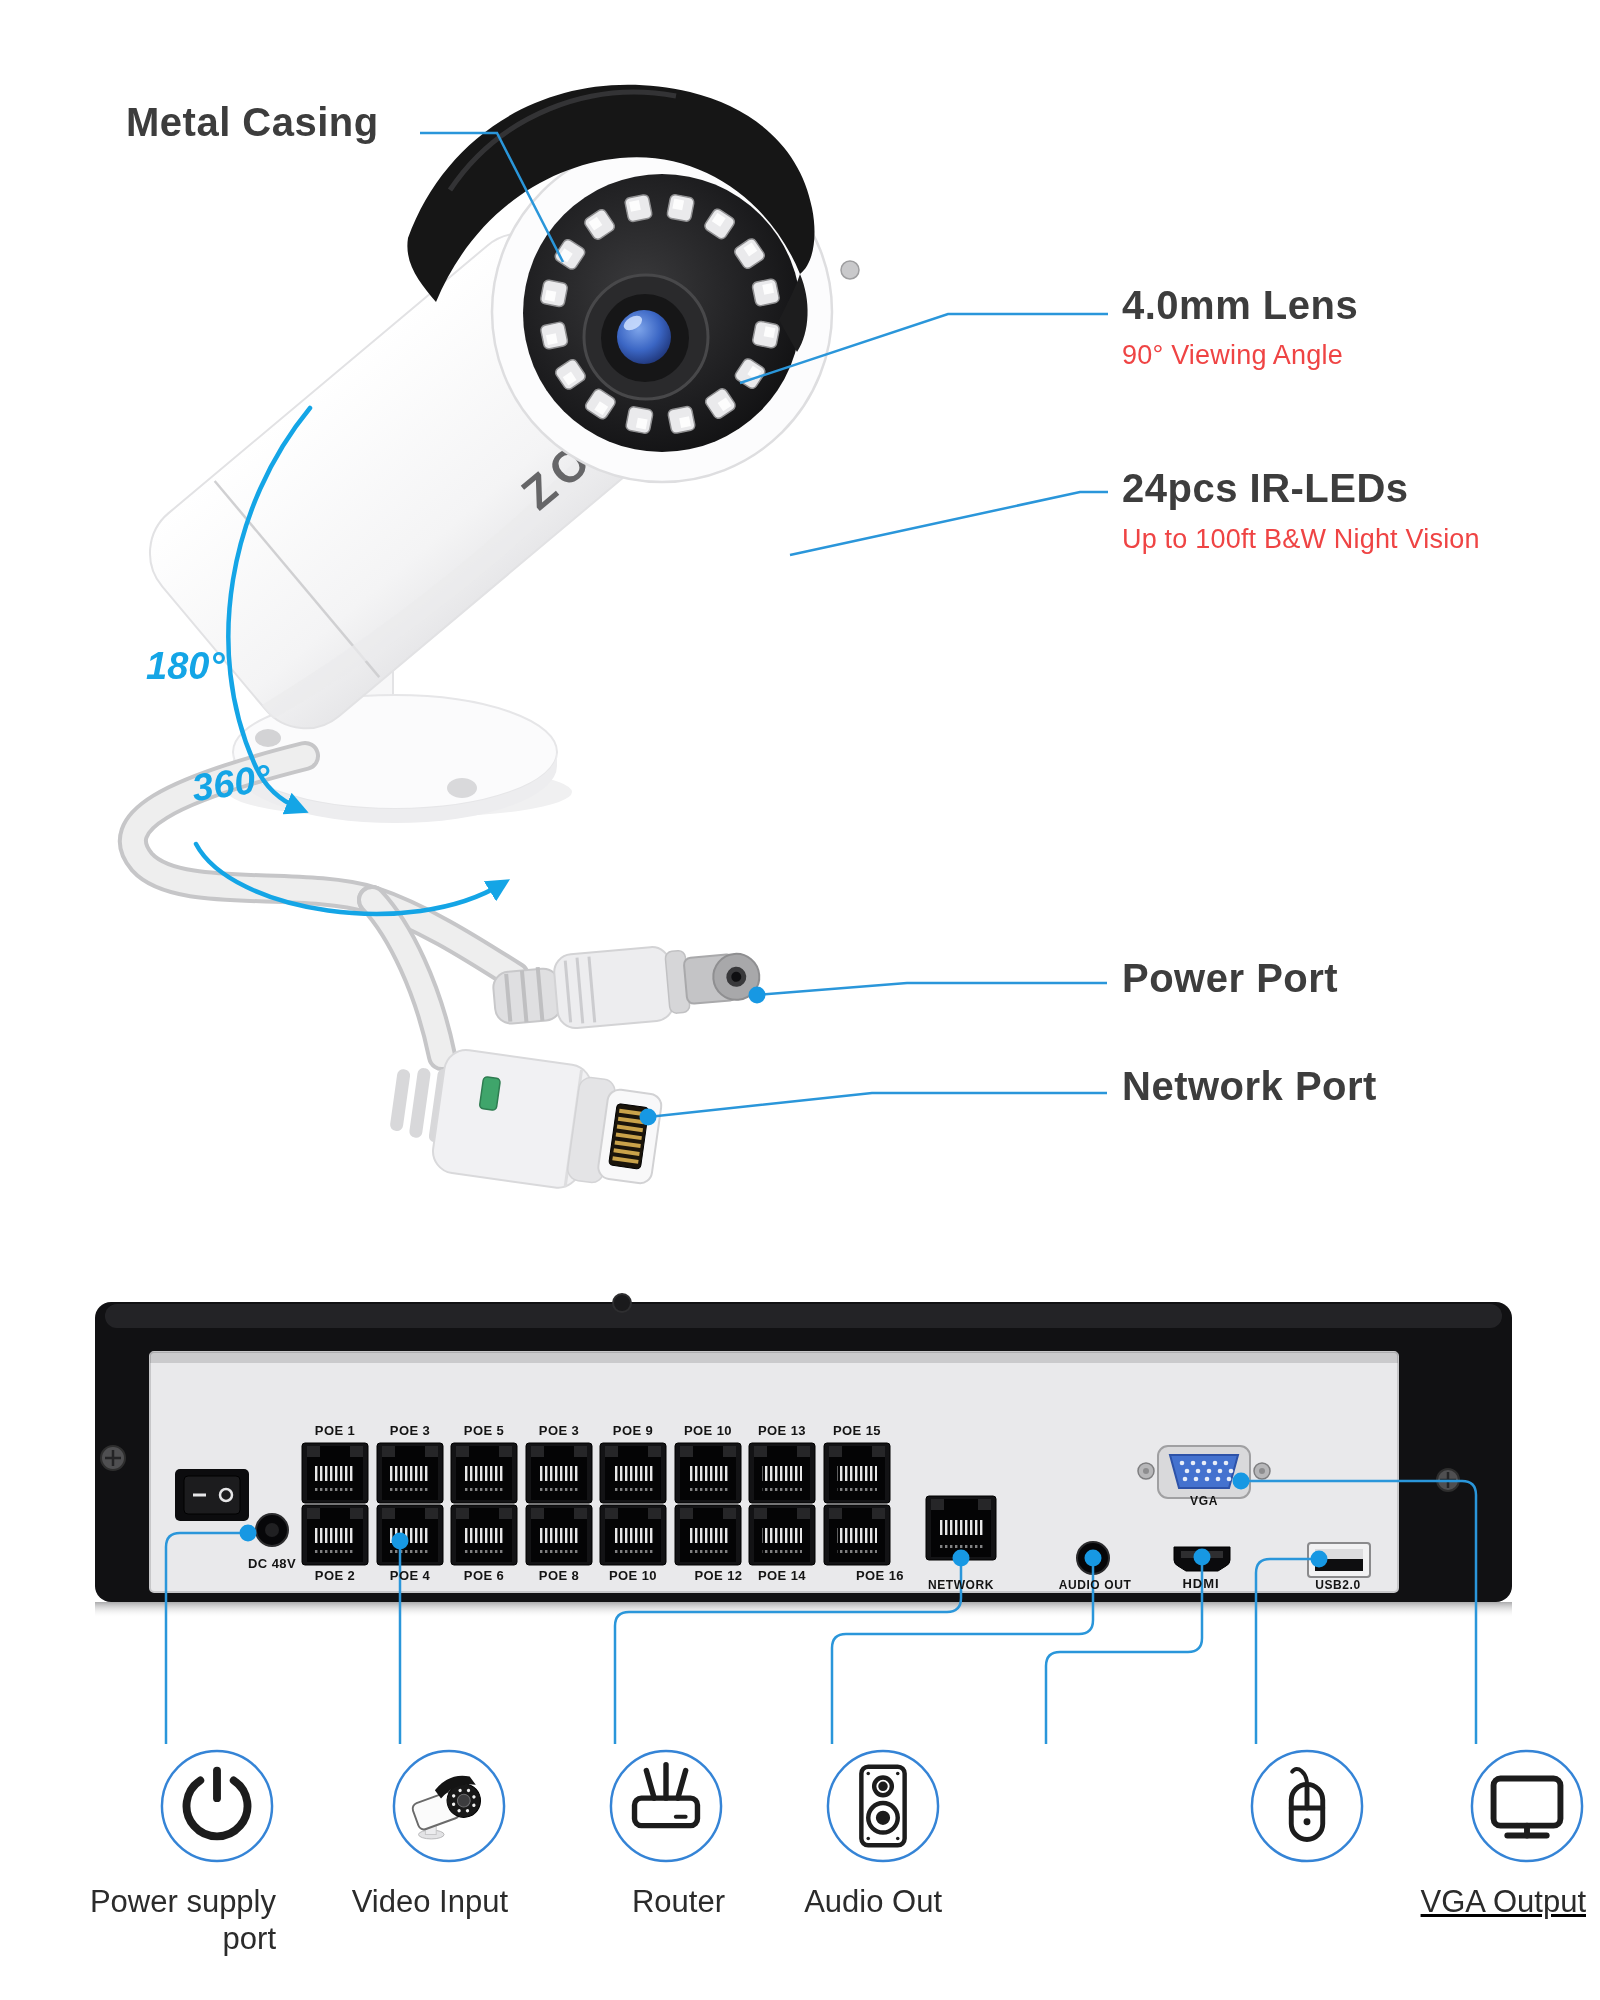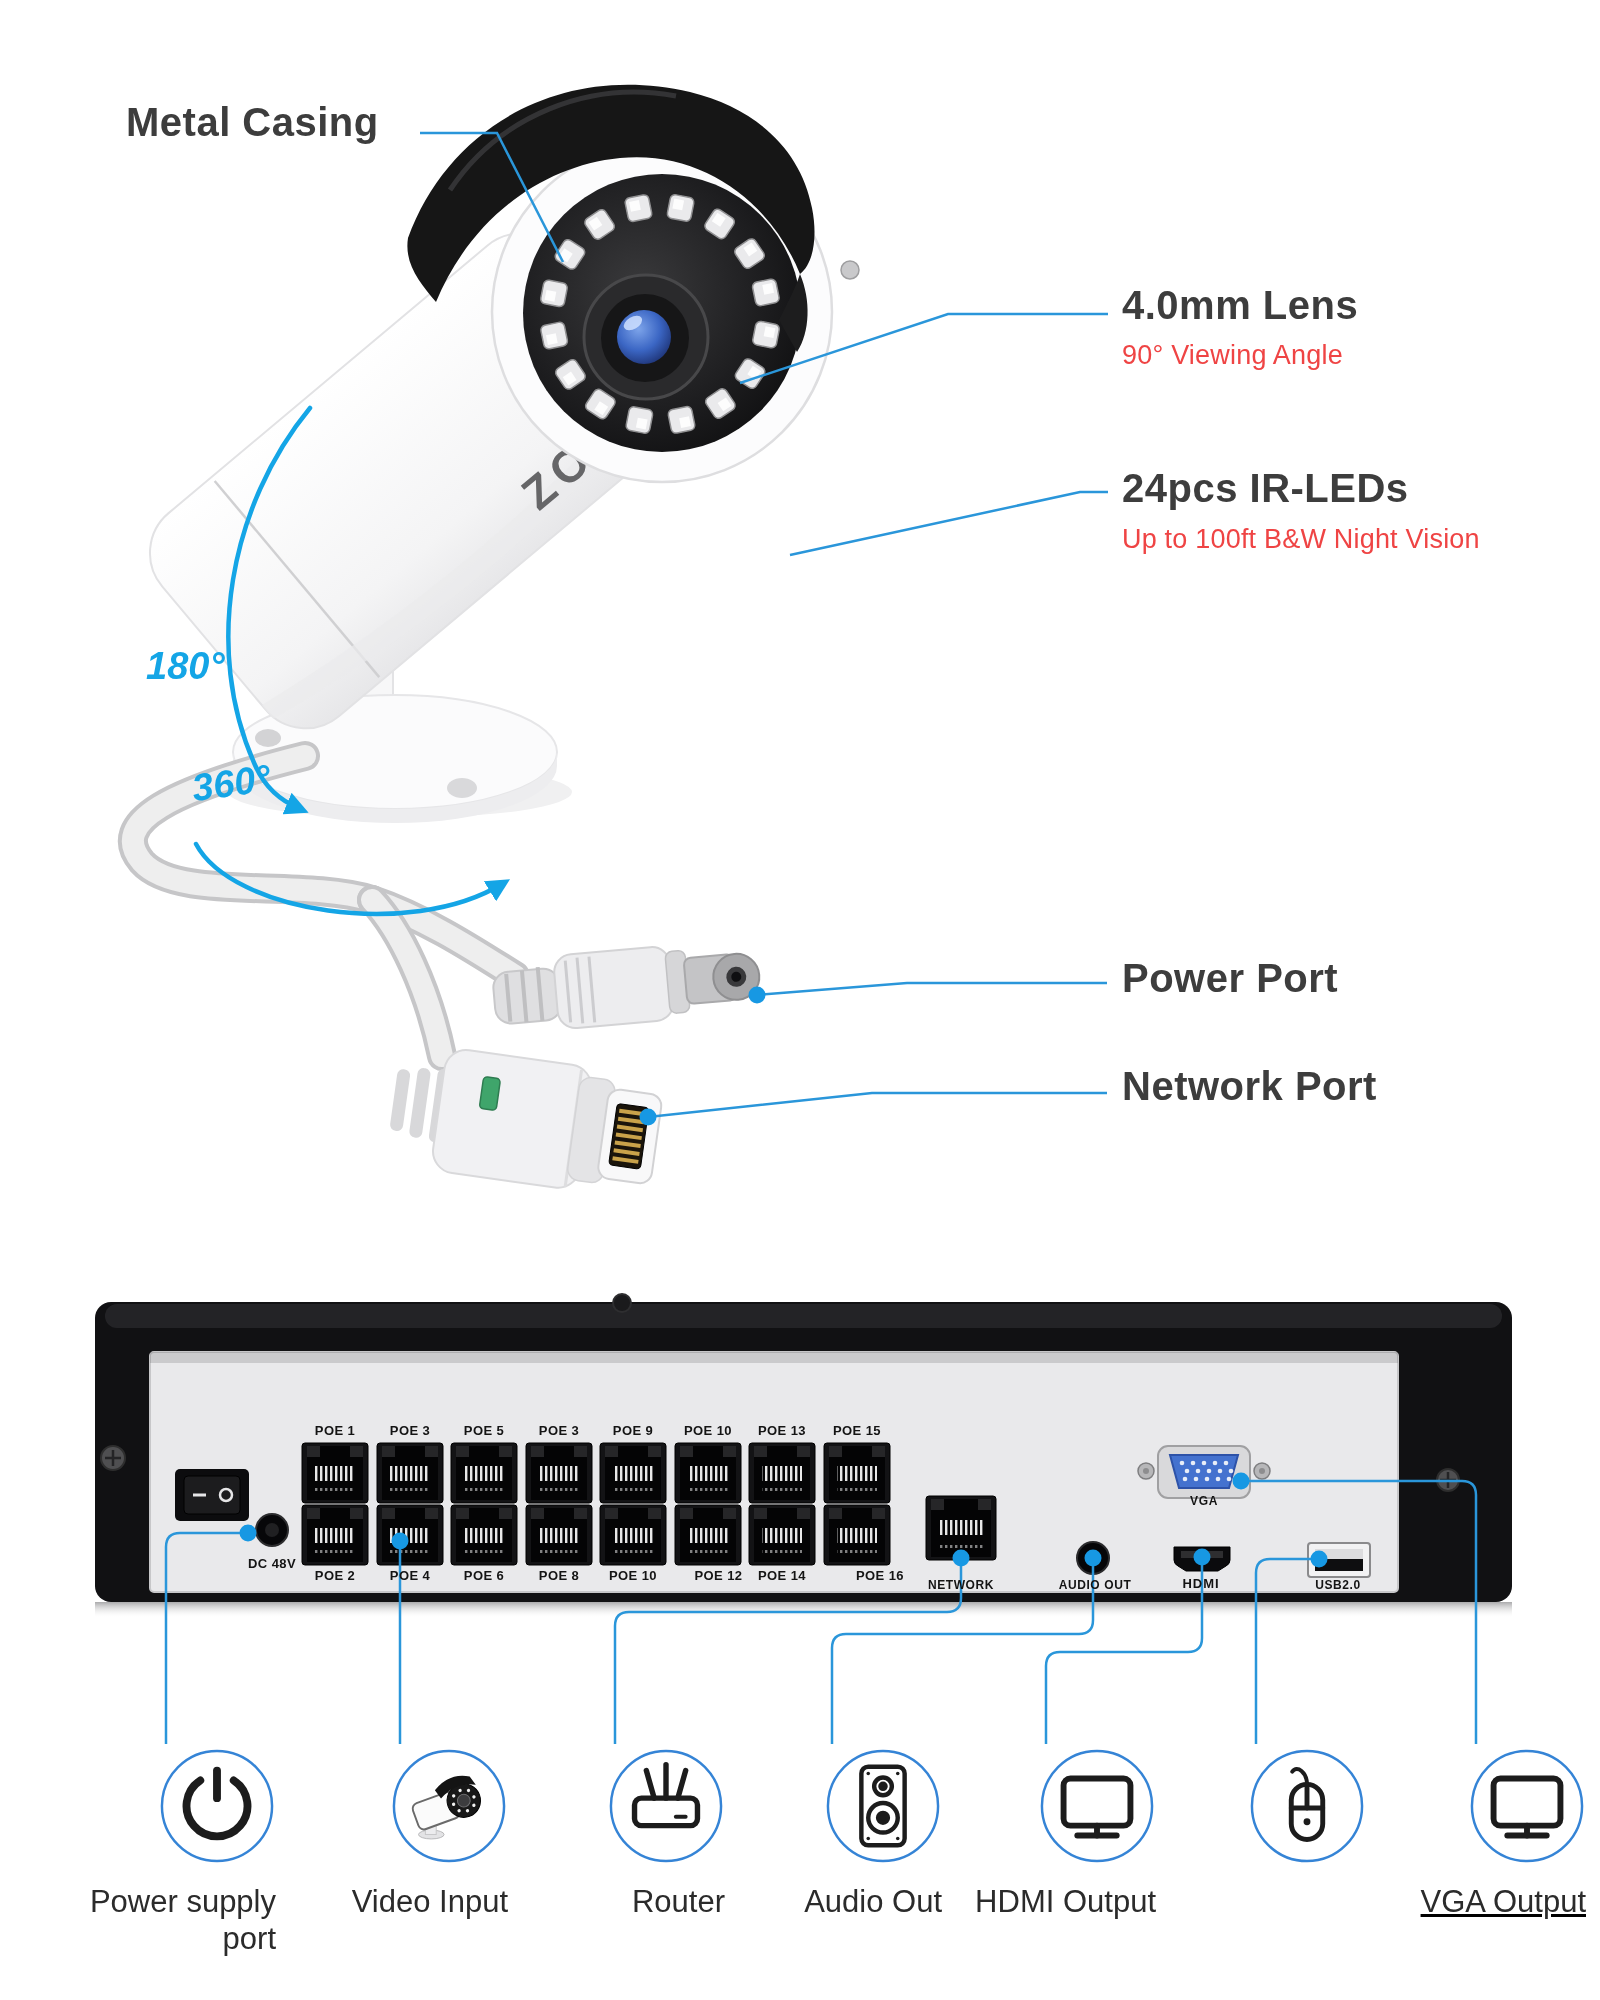--- a/index.html
+++ b/index.html
@@ -538,31 +538,20 @@
           <circle cx="60" cy="72" r="5" fill="#1c1c1c"></circle>
         <circle cx="45" cy="27" r="1.8" fill="#1c1c1c" stroke="none"></circle>
           <circle cx="75" cy="27" r="1.8" fill="#1c1c1c" stroke="none"></circle>
         <circle cx="45" cy="93" r="1.8" fill="#1c1c1c" stroke="none"></circle>
           <circle cx="75" cy="93" r="1.8" fill="#1c1c1c" stroke="none"></circle>
       </g>
     </svg>
     <div class="legend-label">Audio Out</div>
   </div>
 
-  <div class="legend-item" style="left:936px;">
-    <svg class="legend-ic" viewBox="0 0 120 120">
-        <circle class="ring" cx="60" cy="60" r="56"></circle>
-      <g class="ln" style="stroke-width:6">
-        <rect x="26" y="32" width="68" height="48" rx="7"></rect>
-        <path d="M60,80 V90"></path>
-          <path d="M40,90 H80"></path>
-      </g>
-    </svg>
-    <div class="legend-label">HDMI Output</div>
-  </div>
 
   <div class="legend-item" style="left:1146px;">
     <svg class="legend-ic" viewBox="0 0 120 120">
         <circle class="ring" cx="60" cy="60" r="56"></circle>
       <g class="ln" style="stroke-width:5">
         <rect x="44" y="38" width="32" height="56" rx="16"></rect>
         <path d="M44,62 H76"></path>
           <path d="M60,38 V62"></path>
         <circle cx="60" cy="76" r="3.5" fill="#1c1c1c" stroke="none"></circle>
         <path d="M60,38 C60,26 50,18 45,25" style="stroke-width:4"></path>

